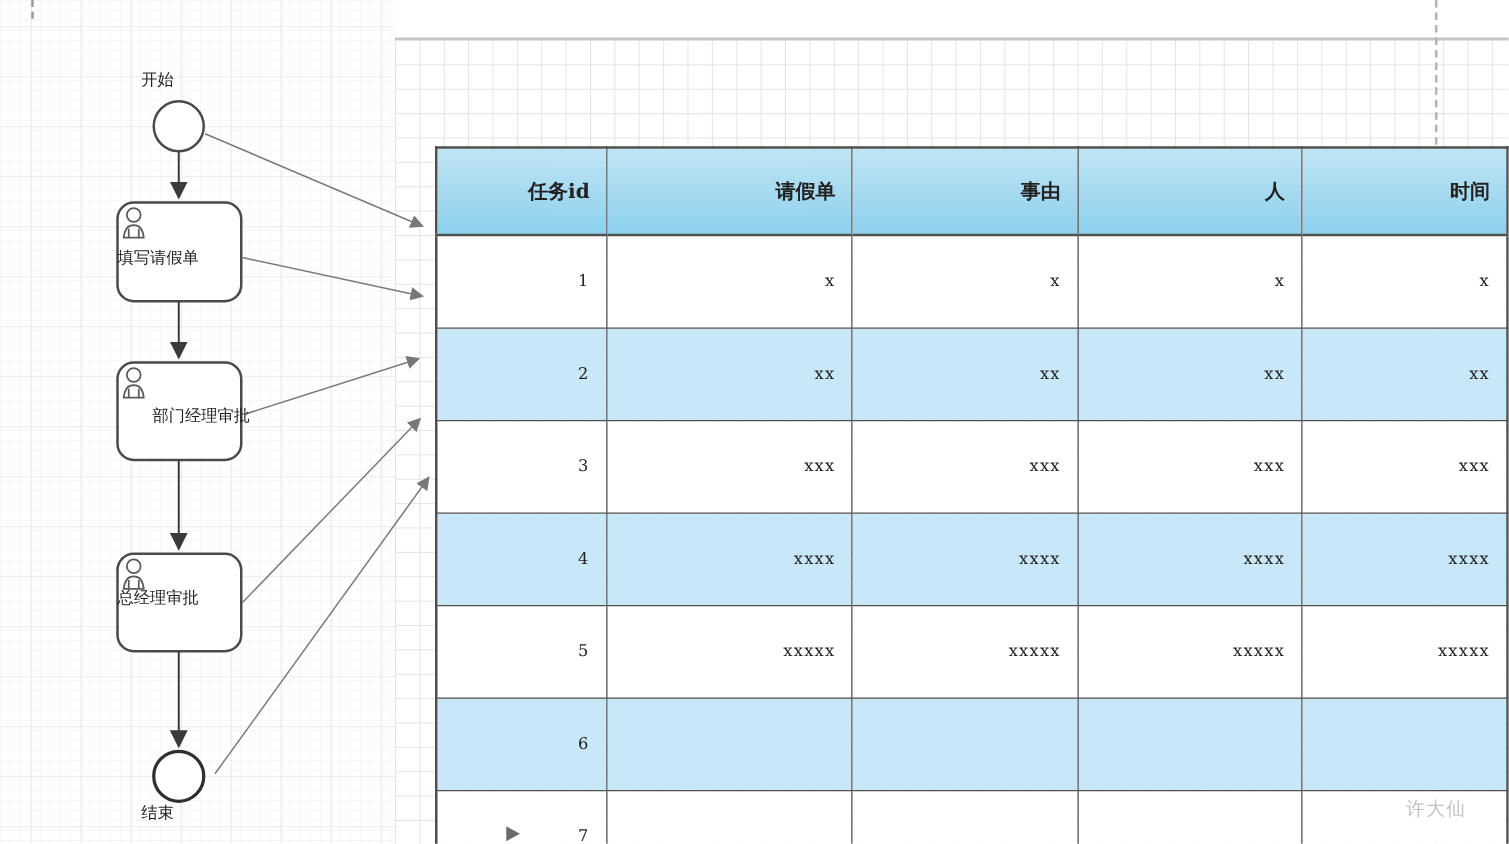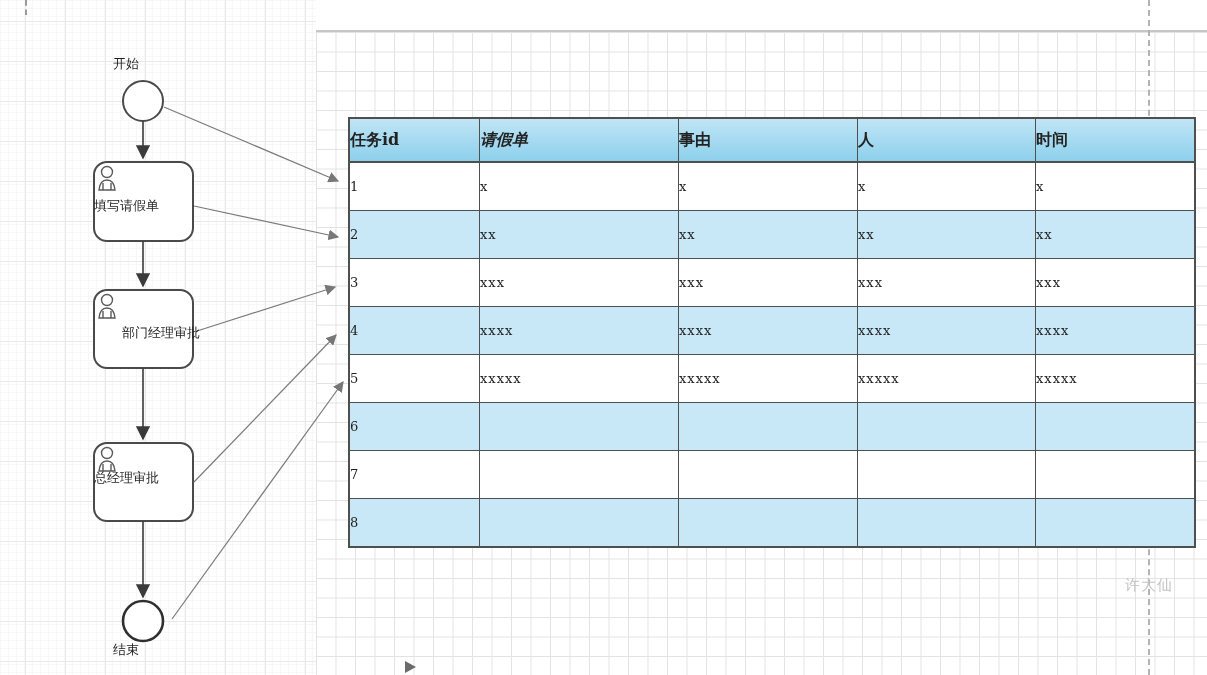--- a/index.html
+++ b/index.html
@@ -48,39 +48,39 @@
   .node-label{width:107px;}
   
   .task-table-wrap{position:absolute;left:348px;top:117px;z-index:3;}
   table.task-table{
     border-collapse:collapse;table-layout:fixed;
     border:2px solid #4f4f4f;
     font-family:"DejaVu Serif","Liberation Serif",serif;
     color:#222;
   }
   table.task-table th,table.task-table td{
-    border:1px solid #4f4f4f;text-align:left;vertical-align:middle;
-    overflow:hidden;padding:0;
+    border:1px solid #4f4f4f;text-align:right;vertical-align:middle;
+    overflow:hidden;padding:13px;
   }
   table.task-table th{
     height:42px;font-size:16px;font-weight:bold;
     background:linear-gradient(#c0e5f5,#8dd0ec);
     border-bottom:2px solid #4f4f4f;
   }
   table.task-table td{height:47px;font-size:13px;letter-spacing:1px;}
   table.task-table th:nth-child(1){width:129px;}
-  table.task-table th:nth-child(2){width:198px;font-style:italic;}
+  table.task-table th:nth-child(2){width:198px;}
   table.task-table th:nth-child(3){width:178px;}
   table.task-table th:nth-child(4){width:177px;}
   table.task-table th:nth-child(5){width:158px;}
   tr.row-alt td{background:#c9e8f7;}
   tr.row-base td{background:#ffffff;}
   
   .watermark{
-    position:absolute;left:1125px;top:576px;z-index:4;
+    position:absolute;left:1125px;top:638px;z-index:4;
     color:#c3c3c3;font-size:15px;letter-spacing:1px;
   }
   .mini-cursor{position:absolute;left:404px;top:660px;z-index:4;}
 </style>
 </head>
 <body>
 
 <div class="grid-left"></div>
 <div class="grid-right"></div>
 <div class="page-break-right"></div>

